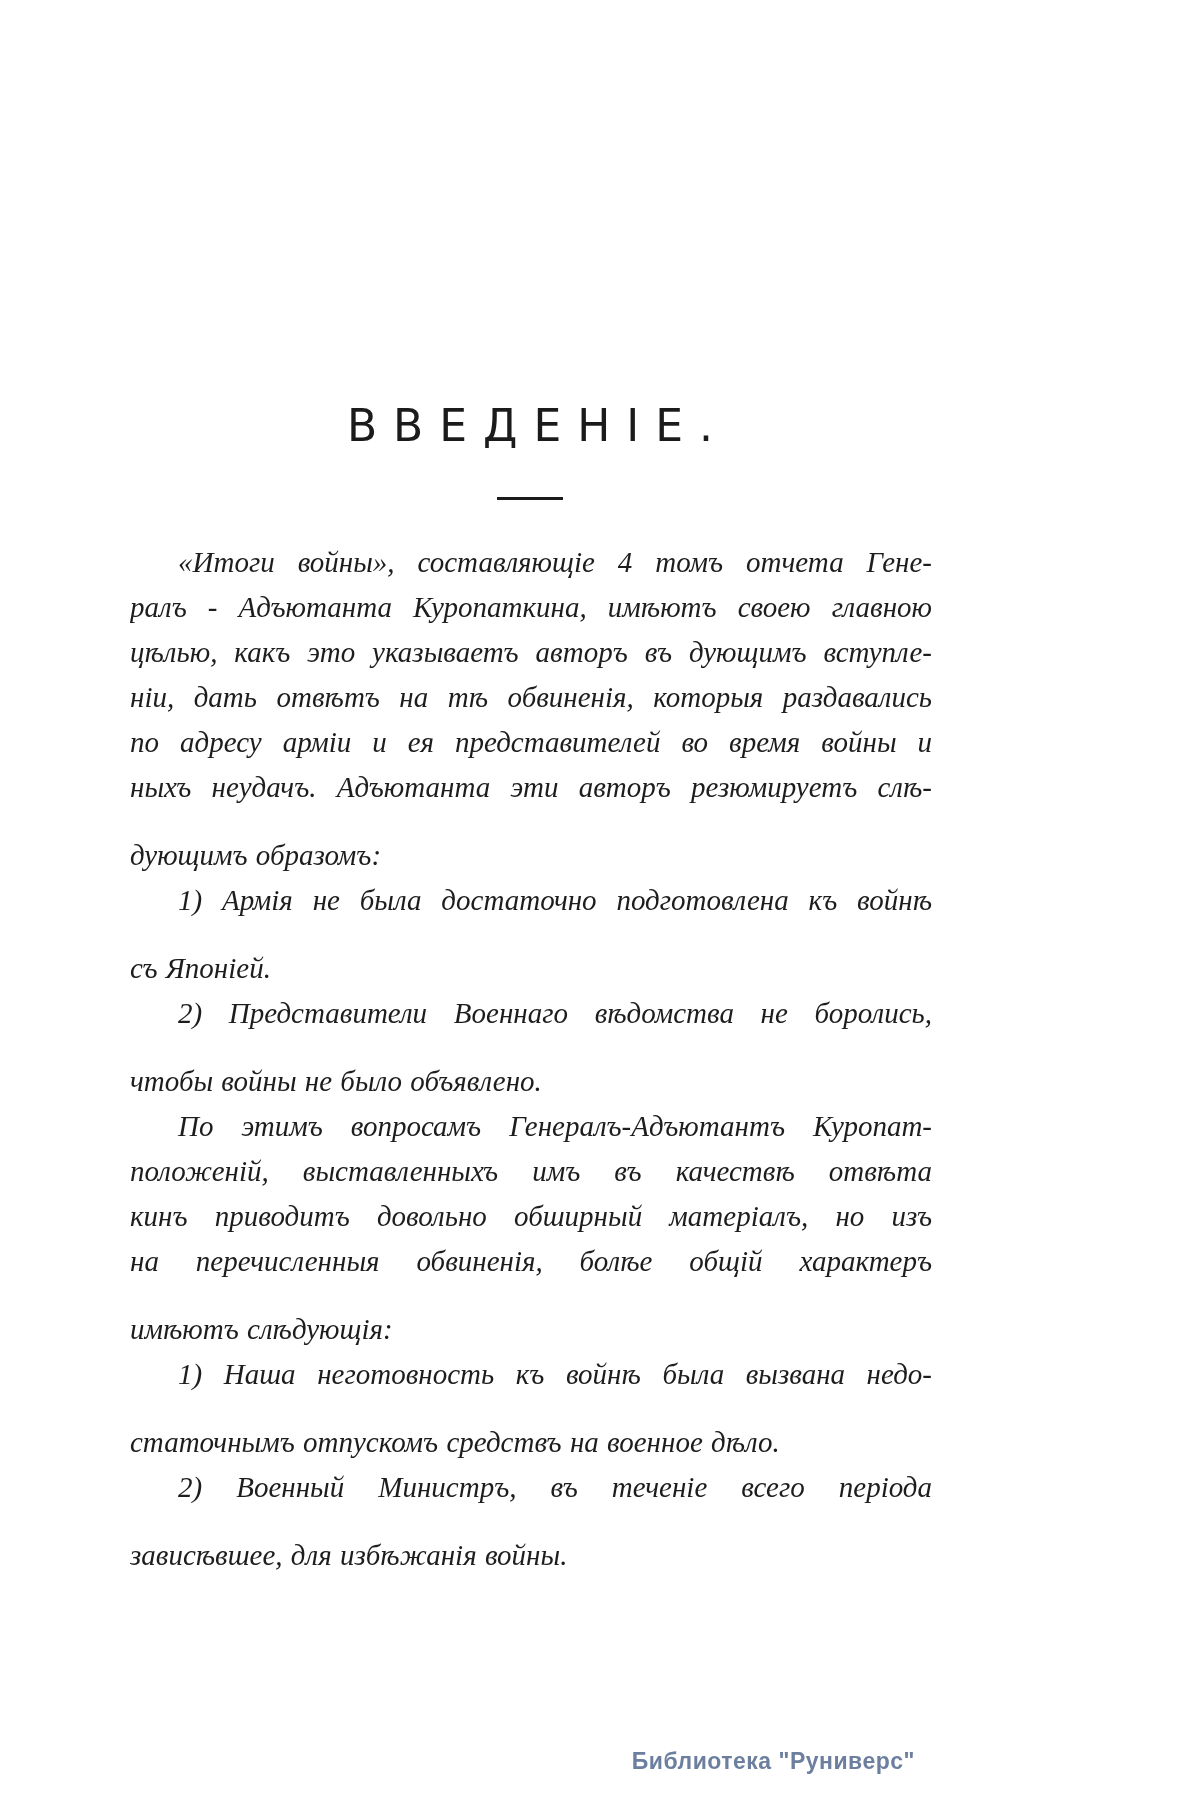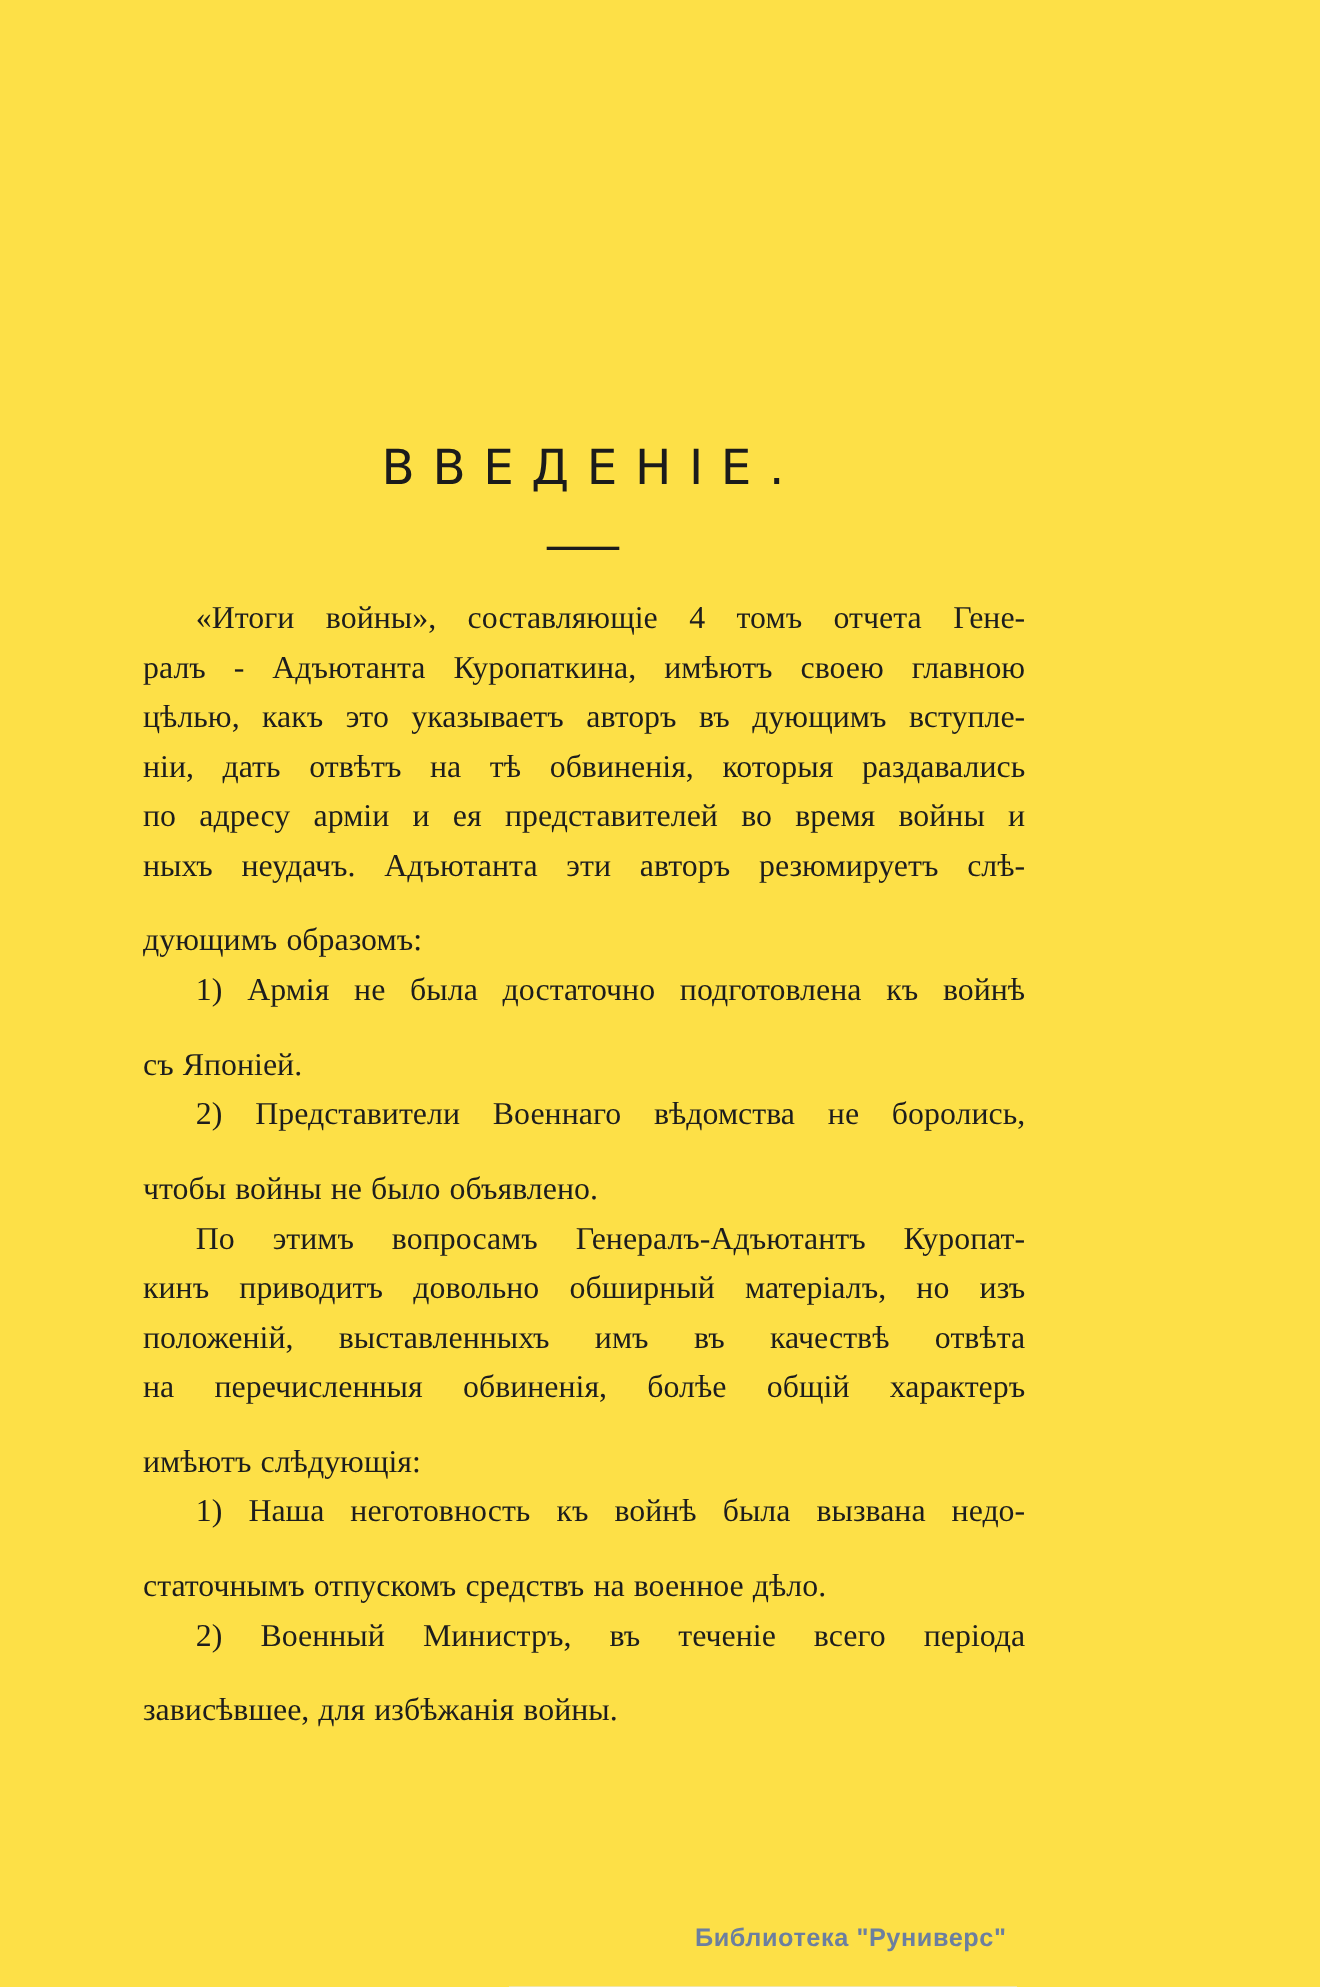--- a/index.html
+++ b/index.html
@@ -51,20 +51,21 @@
     padding: 0;
   }
   .line {
     height: 45px;
     line-height: 45px;
     text-align: justify;
     text-align-last: justify;
     overflow: hidden;
     white-space: normal;
     word-spacing: 1px;
+    font-style: italic;
   }
   .line.first {
     text-indent: 48px;
   }
   .line.last {
     text-align-last: left;
     margin-top: 23px;
   }
   .watermark {
     position: absolute;
@@ -75,21 +76,21 @@
     font-family: "Liberation Sans", sans-serif;
     font-weight: bold;
     font-size: 23px;
     color: #6c7f9f;
     letter-spacing: 0.5px;
   }
 </style>
 </head>
 <body>
 
-<div class="page" style="background: #fde047;">
+<div class="page" style="background: #ffffff;">
   <div class="page-title">ВВЕДЕНІЕ.</div>
 
   <div class="divider"></div>
 
   <div class="text-block" style="color: rgb(29, 29, 29);">
       <div class="paragraph">
         <div class="line first">«Итоги войны», составляющіе 4 томъ отчета Гене-</div>
         <div class="line">ралъ - Адъютанта Куропаткина, имѣютъ своею главною</div>
         <div class="line">цѣлью, какъ это указываетъ авторъ въ дующимъ вступле-</div>
         <div class="line">ніи, дать отвѣтъ на тѣ обвиненія, которыя раздавались</div>
@@ -100,22 +101,22 @@
       <div class="paragraph">
         <div class="line first">1) Армія не была достаточно подготовлена къ войнѣ</div>
         <div class="line last">съ Японіей.</div>
       </div>
       <div class="paragraph">
         <div class="line first">2) Представители Военнаго вѣдомства не боролись,</div>
         <div class="line last">чтобы войны не было объявлено.</div>
       </div>
       <div class="paragraph">
         <div class="line first">По этимъ вопросамъ Генералъ-Адъютантъ Куропат-</div>
+        <div class="line">положеній, выставленныхъ имъ въ качествѣ отвѣта</div>
         <div class="line">кинъ приводитъ довольно обширный матеріалъ, но изъ</div>
-        <div class="line">положеній, выставленныхъ имъ въ качествѣ отвѣта</div>
         <div class="line">на перечисленныя обвиненія, болѣе общій характеръ</div>
         <div class="line last">имѣютъ слѣдующія:</div>
       </div>
       <div class="paragraph">
         <div class="line first">1) Наша неготовность къ войнѣ была вызвана недо-</div>
         <div class="line last">статочнымъ отпускомъ средствъ на военное дѣло.</div>
       </div>
       <div class="paragraph">
         <div class="line first">2) Военный Министръ, въ теченіе всего періода</div>
         <div class="line last">зависѣвшее, для избѣжанія войны.</div>

